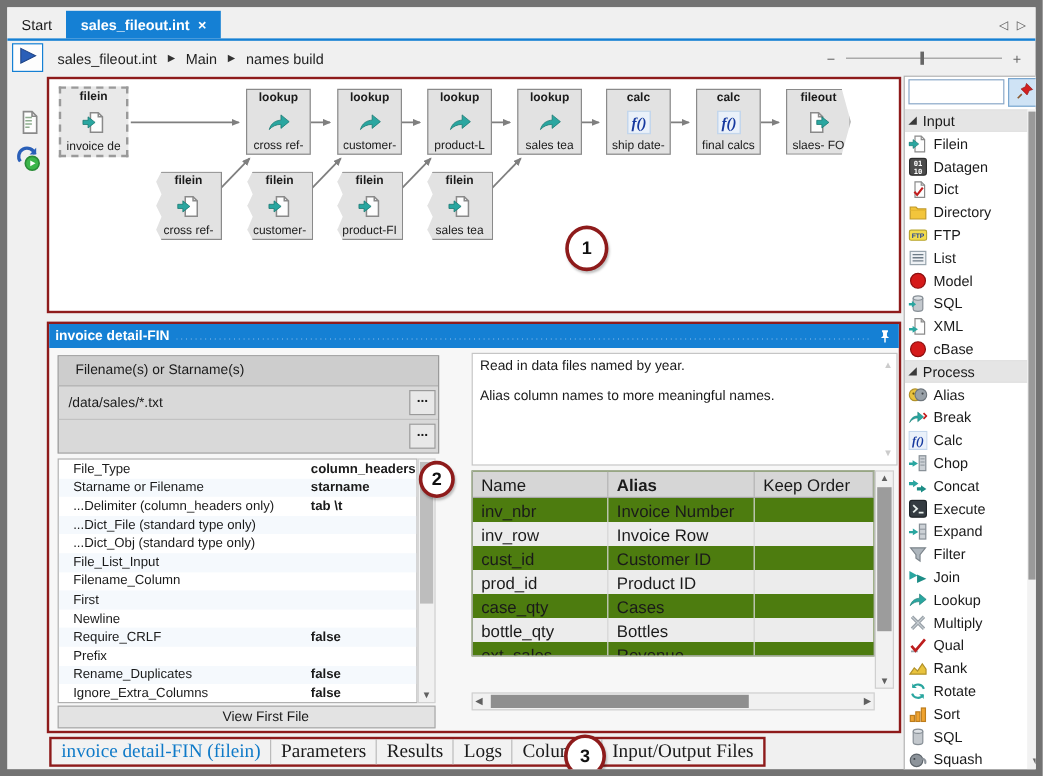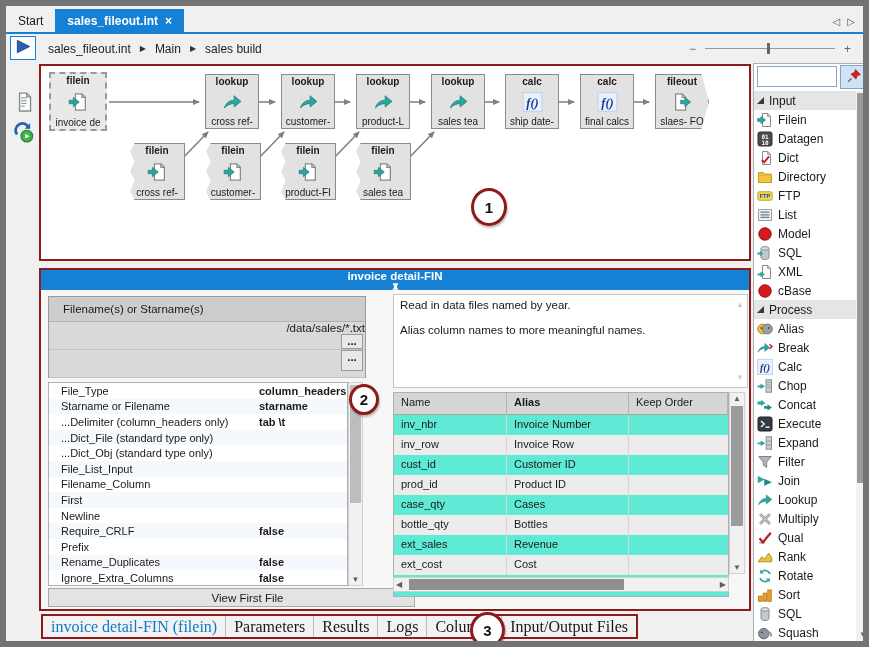--- a/index.html
+++ b/index.html
@@ -54,51 +54,51 @@
     clip-path:polygon(10% 0,100% 0,100% 100%,10% 100%,2% 85%,10% 66%,2% 50%,10% 33%,2% 15%);}
   .row2 div.node:nth-of-type(1){left:88px;}
   .row2 div.node:nth-of-type(2){left:164px;}
   .row2 div.node:nth-of-type(3){left:239px;}
   .row2 div.node:nth-of-type(4){left:314px;}
 
   
   .panel{position:absolute;left:33px;top:262px;width:712px;height:343px;background:#f7f7f7;
     border:2px solid #8e1b1b;box-sizing:border-box;}
   .panel-title{height:20px;background:#1580d4;color:#fff;font-weight:bold;display:flex;align-items:center;
-    padding:0 5px;font-size:11.5px;flex-direction:column;}
+    padding:0 5px;font-size:11.5px;}
   .leader{flex:1;height:5px;margin:0 6px;
     background-image:repeating-linear-gradient(90deg,#7fb8e8 0 1px,transparent 1px 4px);
     background-size:4px 1px;background-repeat:repeat-x;background-position:0 4px;}
   .panel-title .pin,.panel-title .pin svg{width:13px;height:13px;}
   .panel-body{position:relative;width:708px;height:319px;}
   .filesbox{position:absolute;left:7px;top:6px;width:318px;height:82px;background:#d9d9d9;
     border:1px solid #9a9a9a;box-sizing:border-box;}
   .fhead{height:24px;line-height:24px;padding-left:14px;background:#cdcdcd;border-bottom:1px solid #b2b2b2;font-size:11.5px;}
-  .frow{height:27px;display:flex;align-items:flex-end;border-bottom:1px solid #c2c2c2;padding-left:8px;font-size:11.5px;flex-direction:column;}
+  .frow{height:27px;display:flex;align-items:center;border-bottom:1px solid #c2c2c2;padding-left:8px;font-size:11.5px;}
   .browse{margin-left:auto;width:22px;height:21px;background:#e8e8e8;border:1px solid #9a9a9a;
     text-align:center;line-height:13px;font-weight:bold;margin-right:2px;box-sizing:border-box;}
   .descbox{position:absolute;left:352px;top:4px;width:355px;height:94px;background:#fff;border:1px solid #c5c5c5;
     box-sizing:border-box;padding:4px 16px 4px 6px;font-size:11.5px;}
   .descbox p{margin:0 0 13px 0;}
   .desc-up{position:absolute;right:3px;top:5px;color:#cccccc;font-size:8px;}
   .desc-down{position:absolute;right:3px;bottom:5px;color:#cccccc;font-size:8px;}
   .propsgrid{position:absolute;left:7px;top:92px;width:300px;height:204px;background:#fff;
     border:1px solid #b0b0b0;box-sizing:border-box;overflow:hidden;}
   .prop-row{display:flex;height:15.6px;align-items:center;font-size:11px;}
   .prop-row:nth-of-type(even){background:#f5f9fd;}
   .prop-name{padding-left:12px;width:198px;flex:0 0 auto;white-space:nowrap;}
   .prop-value{font-weight:bold;white-space:nowrap;}
   .props-scroll{position:absolute;left:307px;top:92px;width:15px;height:204px;background:#f1f1f1;
     border:1px solid #d0d0d0;box-sizing:border-box;}
   .props-thumb{position:absolute;left:1px;top:2px;width:11px;height:118px;background:#bdbdbd;}
   .props-down{position:absolute;left:0;bottom:1px;width:13px;text-align:center;color:#606060;font-size:8px;}
-  .vff{position:absolute;left:7px;top:298px;width:367px;height:19px;background:#e3e3e3;border:1px solid #a8a8a8;
+  .vff{position:absolute;left:7px;top:298px;width:315px;height:19px;background:#e3e3e3;border:1px solid #a8a8a8;
     text-align:center;line-height:19px;font-size:11.5px;box-sizing:border-box;padding-left:32px;}
-  .coltable{position:absolute;left:352px;top:102px;width:336px;height:205px;border:1px solid #b0b0b0;
-    background:#5eead4;box-sizing:border-box;overflow:hidden;font-size:11px;}
+  .coltable{position:absolute;left:352px;top:102px;width:336px;height:155px;border:1px solid #b0b0b0;
+    background:#4d7c0f;box-sizing:border-box;overflow:hidden;font-size:14px;}
   .crow{display:flex;height:20px;}
   .crow.hdr{background:#d6d6d6;border-bottom:1px solid #a8a8a8;height:21px;}
   .ccell{box-sizing:border-box;padding:3px 0 0 7px;border-right:1px solid #d5d5d5;overflow:hidden;white-space:nowrap;}
   .crow.hdr .ccell{border-right:1px solid #b4b4b4;}
   .crow.hdr .ccell:nth-child(2){font-weight:bold;}
   .c1{width:113px;} .c2{width:122px;} .c3{width:99px;border-right:none;}
   .cbody .crow:nth-of-type(even){background:#ececec;}
   .col-vscroll{position:absolute;left:688px;top:102px;width:16px;height:182px;background:#f1f1f1;
     border:1px solid #d0d0d0;box-sizing:border-box;}
   .col-vthumb{position:absolute;left:1px;top:13px;width:12px;height:120px;background:#9c9c9c;}
@@ -166,21 +166,21 @@
     <div class="runbtn">
       <span><svg viewBox="0 0 16 16">
             <path d="M2.2 2.2L13.8 8 2.2 13.8z" fill="#2a5fb8" stroke="#1b4082" stroke-width="0.8"></path>
           </svg></span>
     </div>
     <div class="breadcrumb">
       <span>sales_fileout.int</span>
       <span class="bc-sep">▶</span>
       <span>Main</span>
       <span class="bc-sep">▶</span>
-      <span>sales build</span>
+      <span>names build</span>
     </div>
     <div class="zoomctl">
       <span>−</span>
       <div class="zoom-track">
         <div class="zoom-handle"></div>
       </div>
       <span>+</span>
     </div>
   </div>
 

